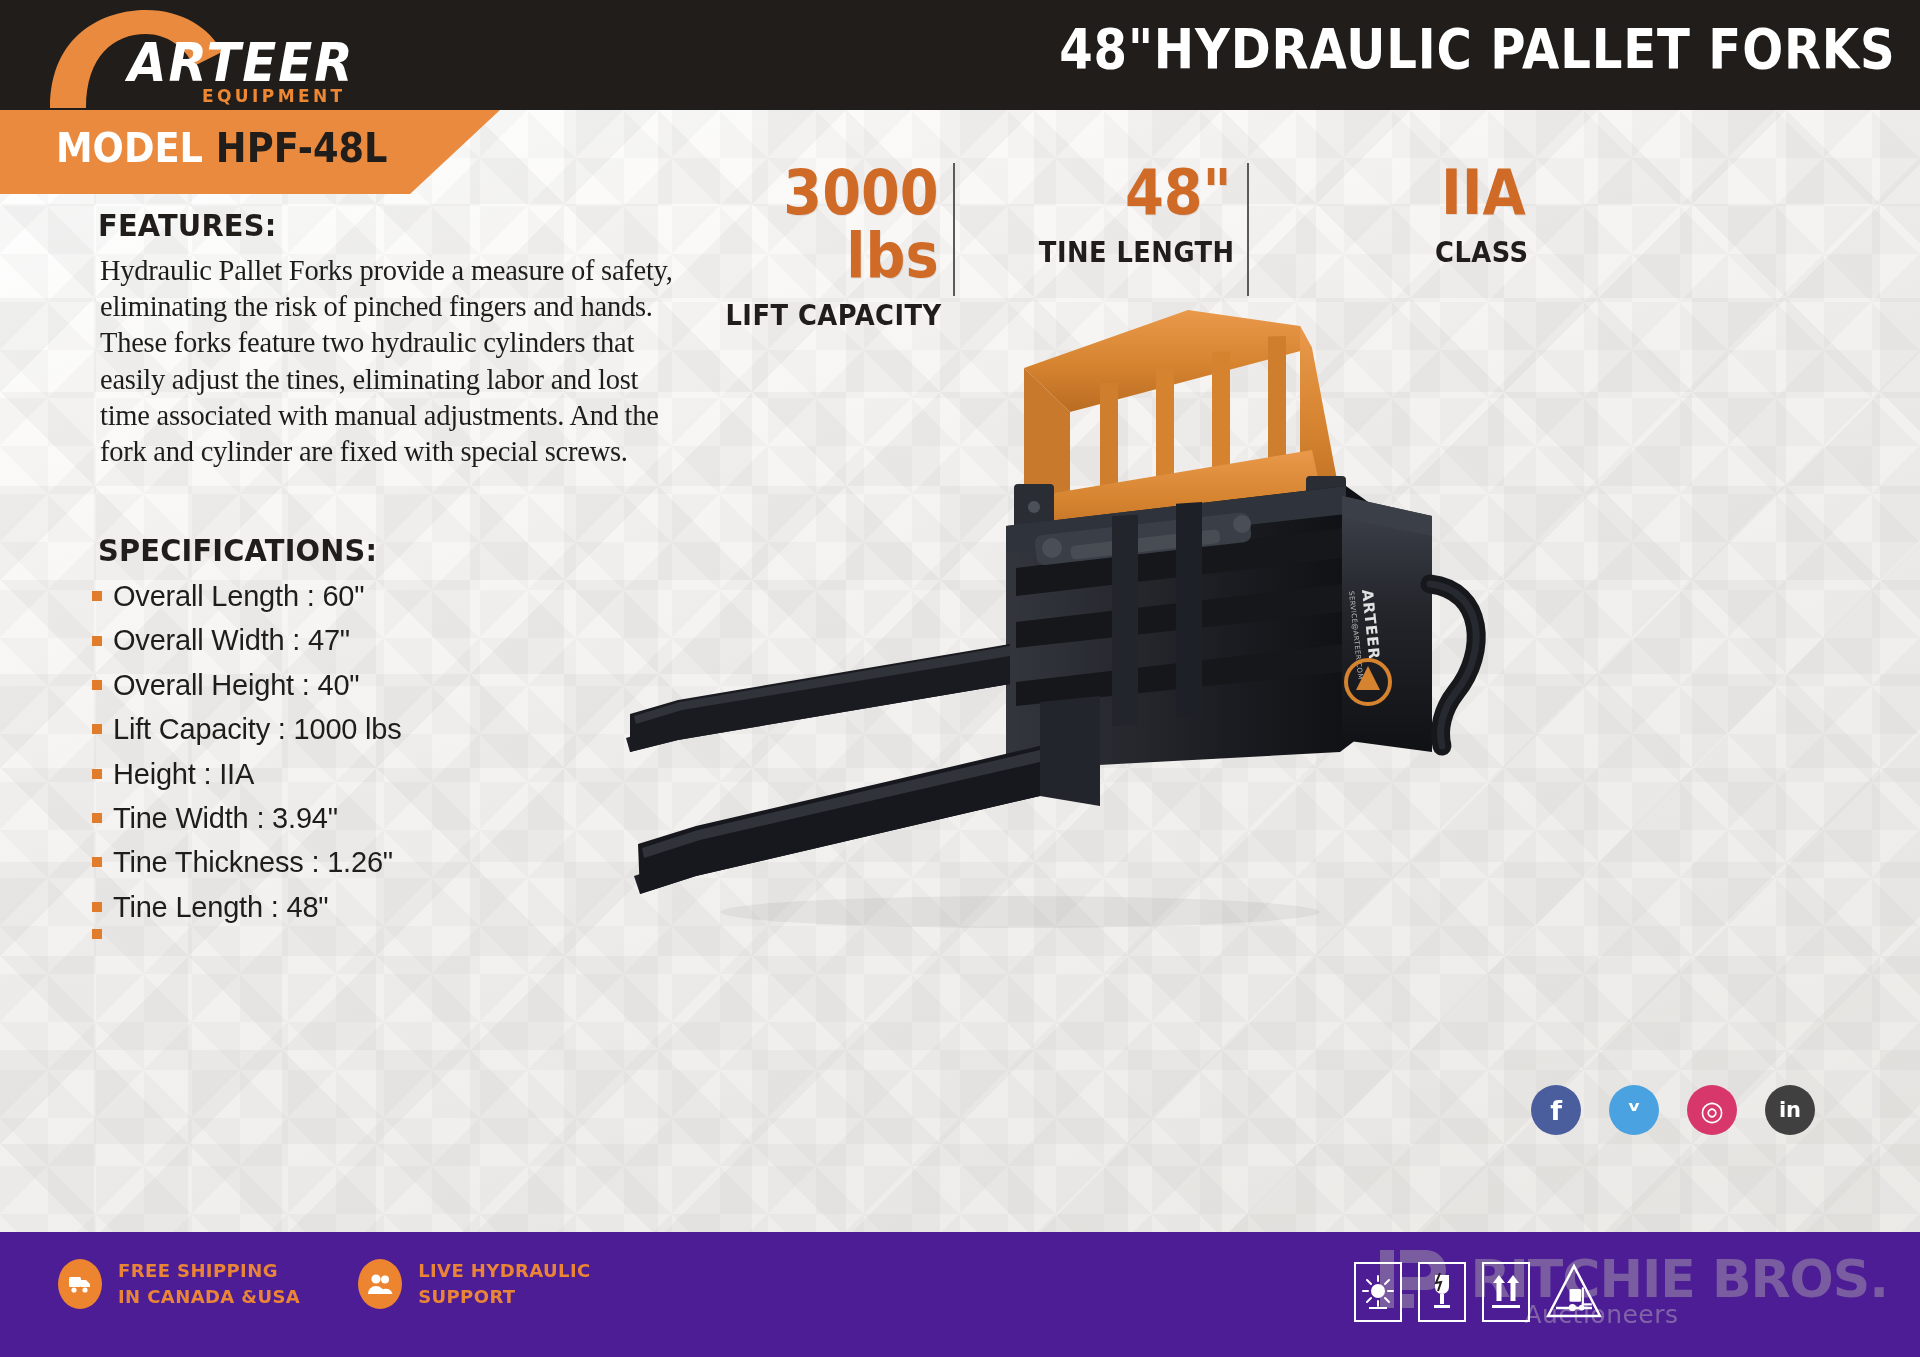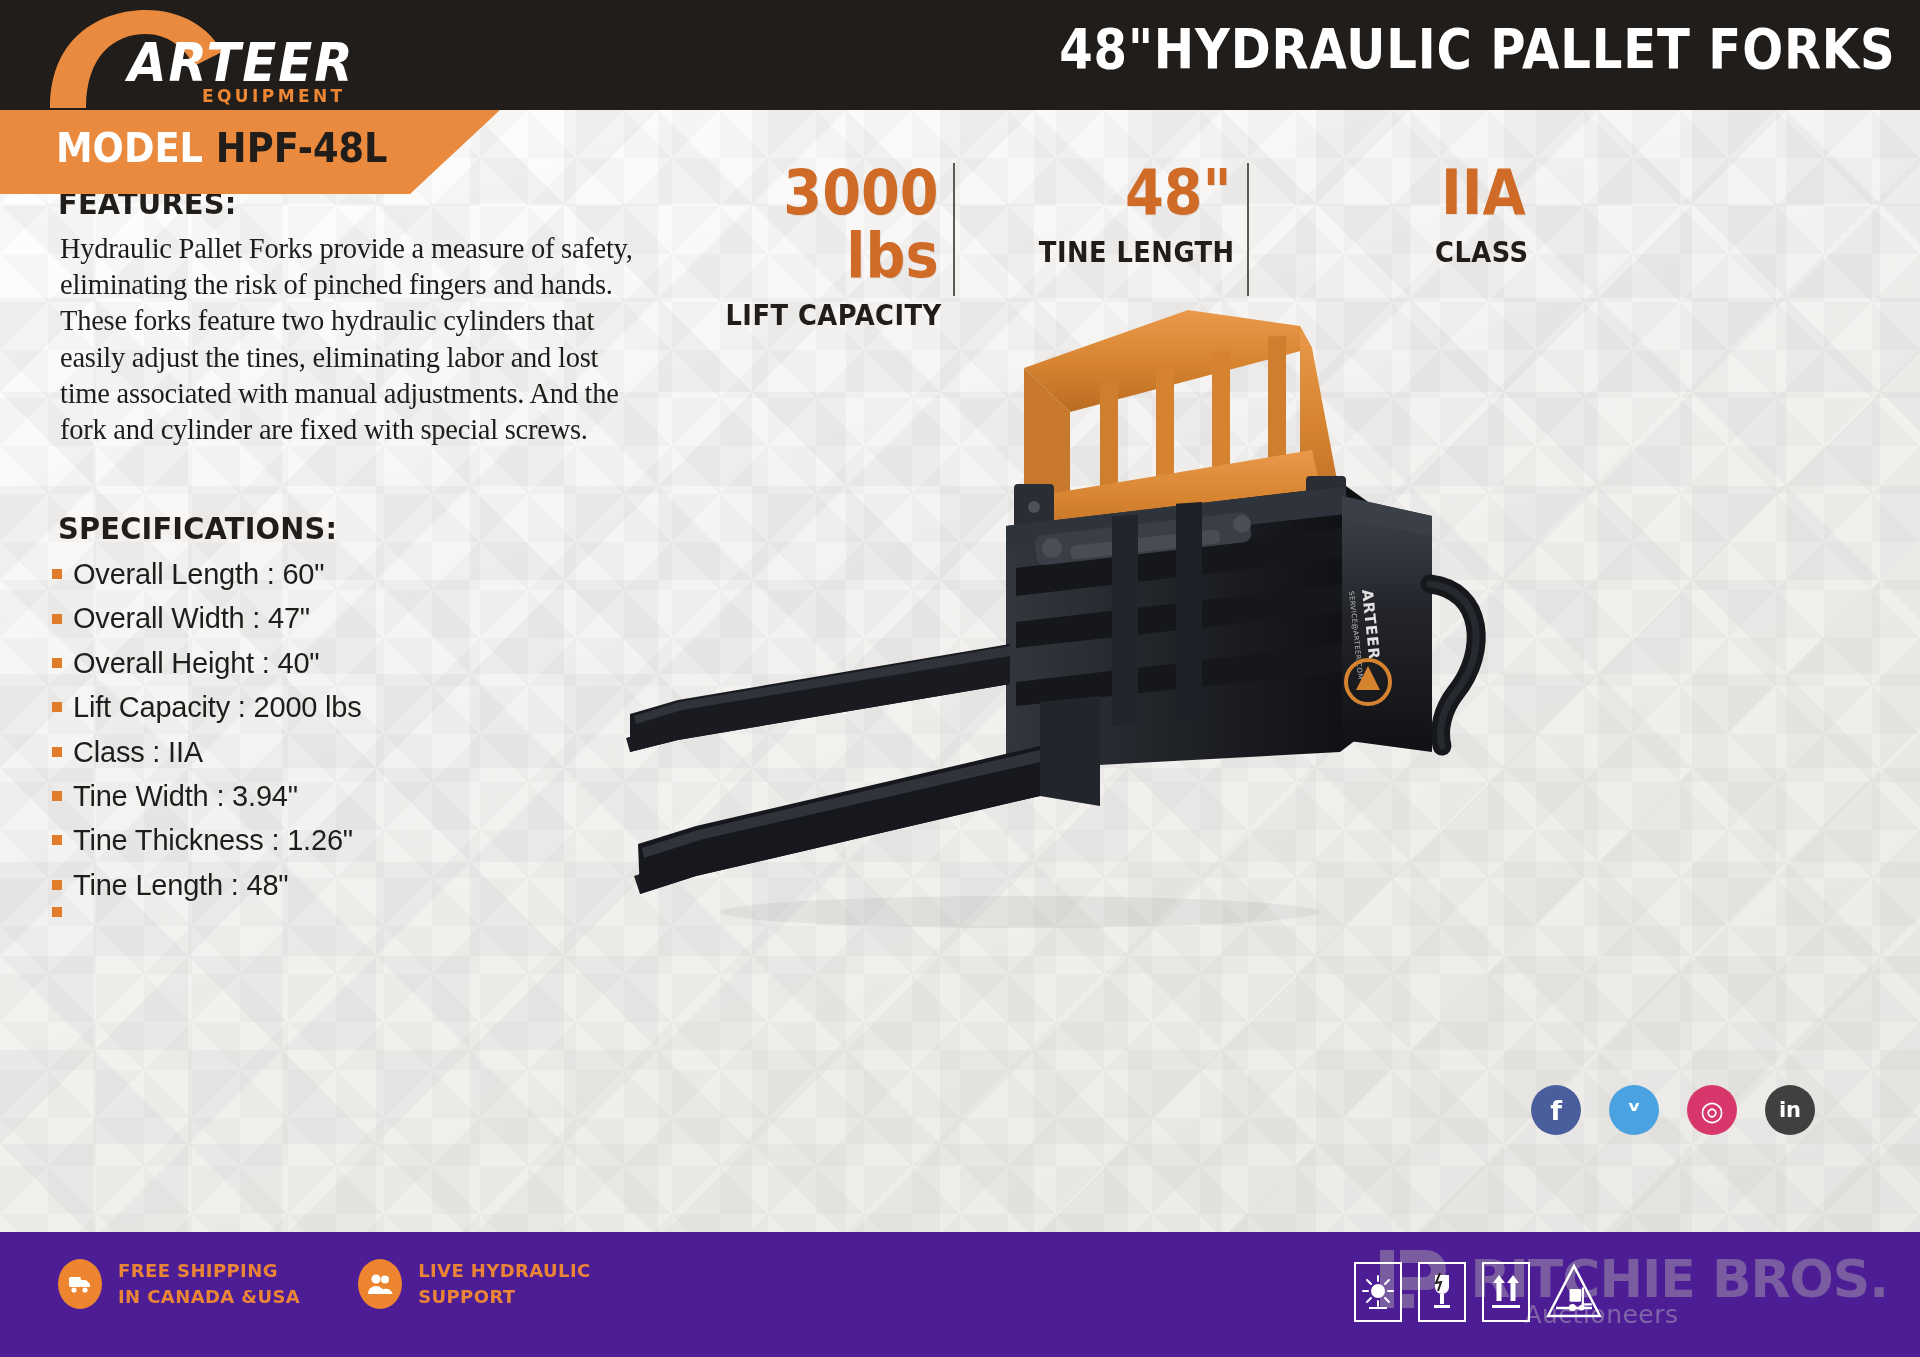--- a/index.html
+++ b/index.html
@@ -70,21 +70,21 @@
     position:absolute; left:56px; top:128px; z-index:6;
     font-family:"DejaVu Sans", sans-serif;
     font-weight:bold; font-size:40px; line-height:1;
     white-space:nowrap;
     transform:scaleX(0.92); transform-origin:left center;
   }
   .model-banner-text .w { color:#ffffff; }
   .model-banner-text .b { color:#211d1a; }
 
   
-  .left-col { position:absolute; left:0; top:185px; width:660px; z-index:4; }
+  .left-col { position:absolute; left:0; top:207px; width:660px; z-index:4;padding-left:40px; }
   .sec-head {
     font-family:"DejaVu Sans", sans-serif;
     font-weight:bold; font-size:31px; color:#211d1a;
     letter-spacing:0.2px; margin-left:58px;
     transform:scaleX(0.93); transform-origin:left center;
   }
   .features-body {
     margin:10px 0 0 60px; width:580px;
     font-family:Liberation Serif, serif;
     font-size:28.5px; line-height:1.27; color:#1d1d1b;
@@ -214,25 +214,25 @@
           <li class="spec-item">
             <span class="spec-bullet"></span>
             <span>Overall Width : 47"</span>
           </li>
           <li class="spec-item">
             <span class="spec-bullet"></span>
             <span>Overall Height : 40"</span>
           </li>
           <li class="spec-item">
             <span class="spec-bullet"></span>
-            <span>Lift Capacity : 2000 lbs</span>
-          </li>
-          <li class="spec-item">
-            <span class="spec-bullet"></span>
-            <span>Class : IIA</span>
+            <span>Lift Capacity : 1000 lbs</span>
+          </li>
+          <li class="spec-item">
+            <span class="spec-bullet"></span>
+            <span>Height : IIA</span>
           </li>
           <li class="spec-item">
             <span class="spec-bullet"></span>
             <span>Tine Width : 3.94"</span>
           </li>
           <li class="spec-item">
             <span class="spec-bullet"></span>
             <span>Tine Thickness : 1.26"</span>
           </li>
           <li class="spec-item">

